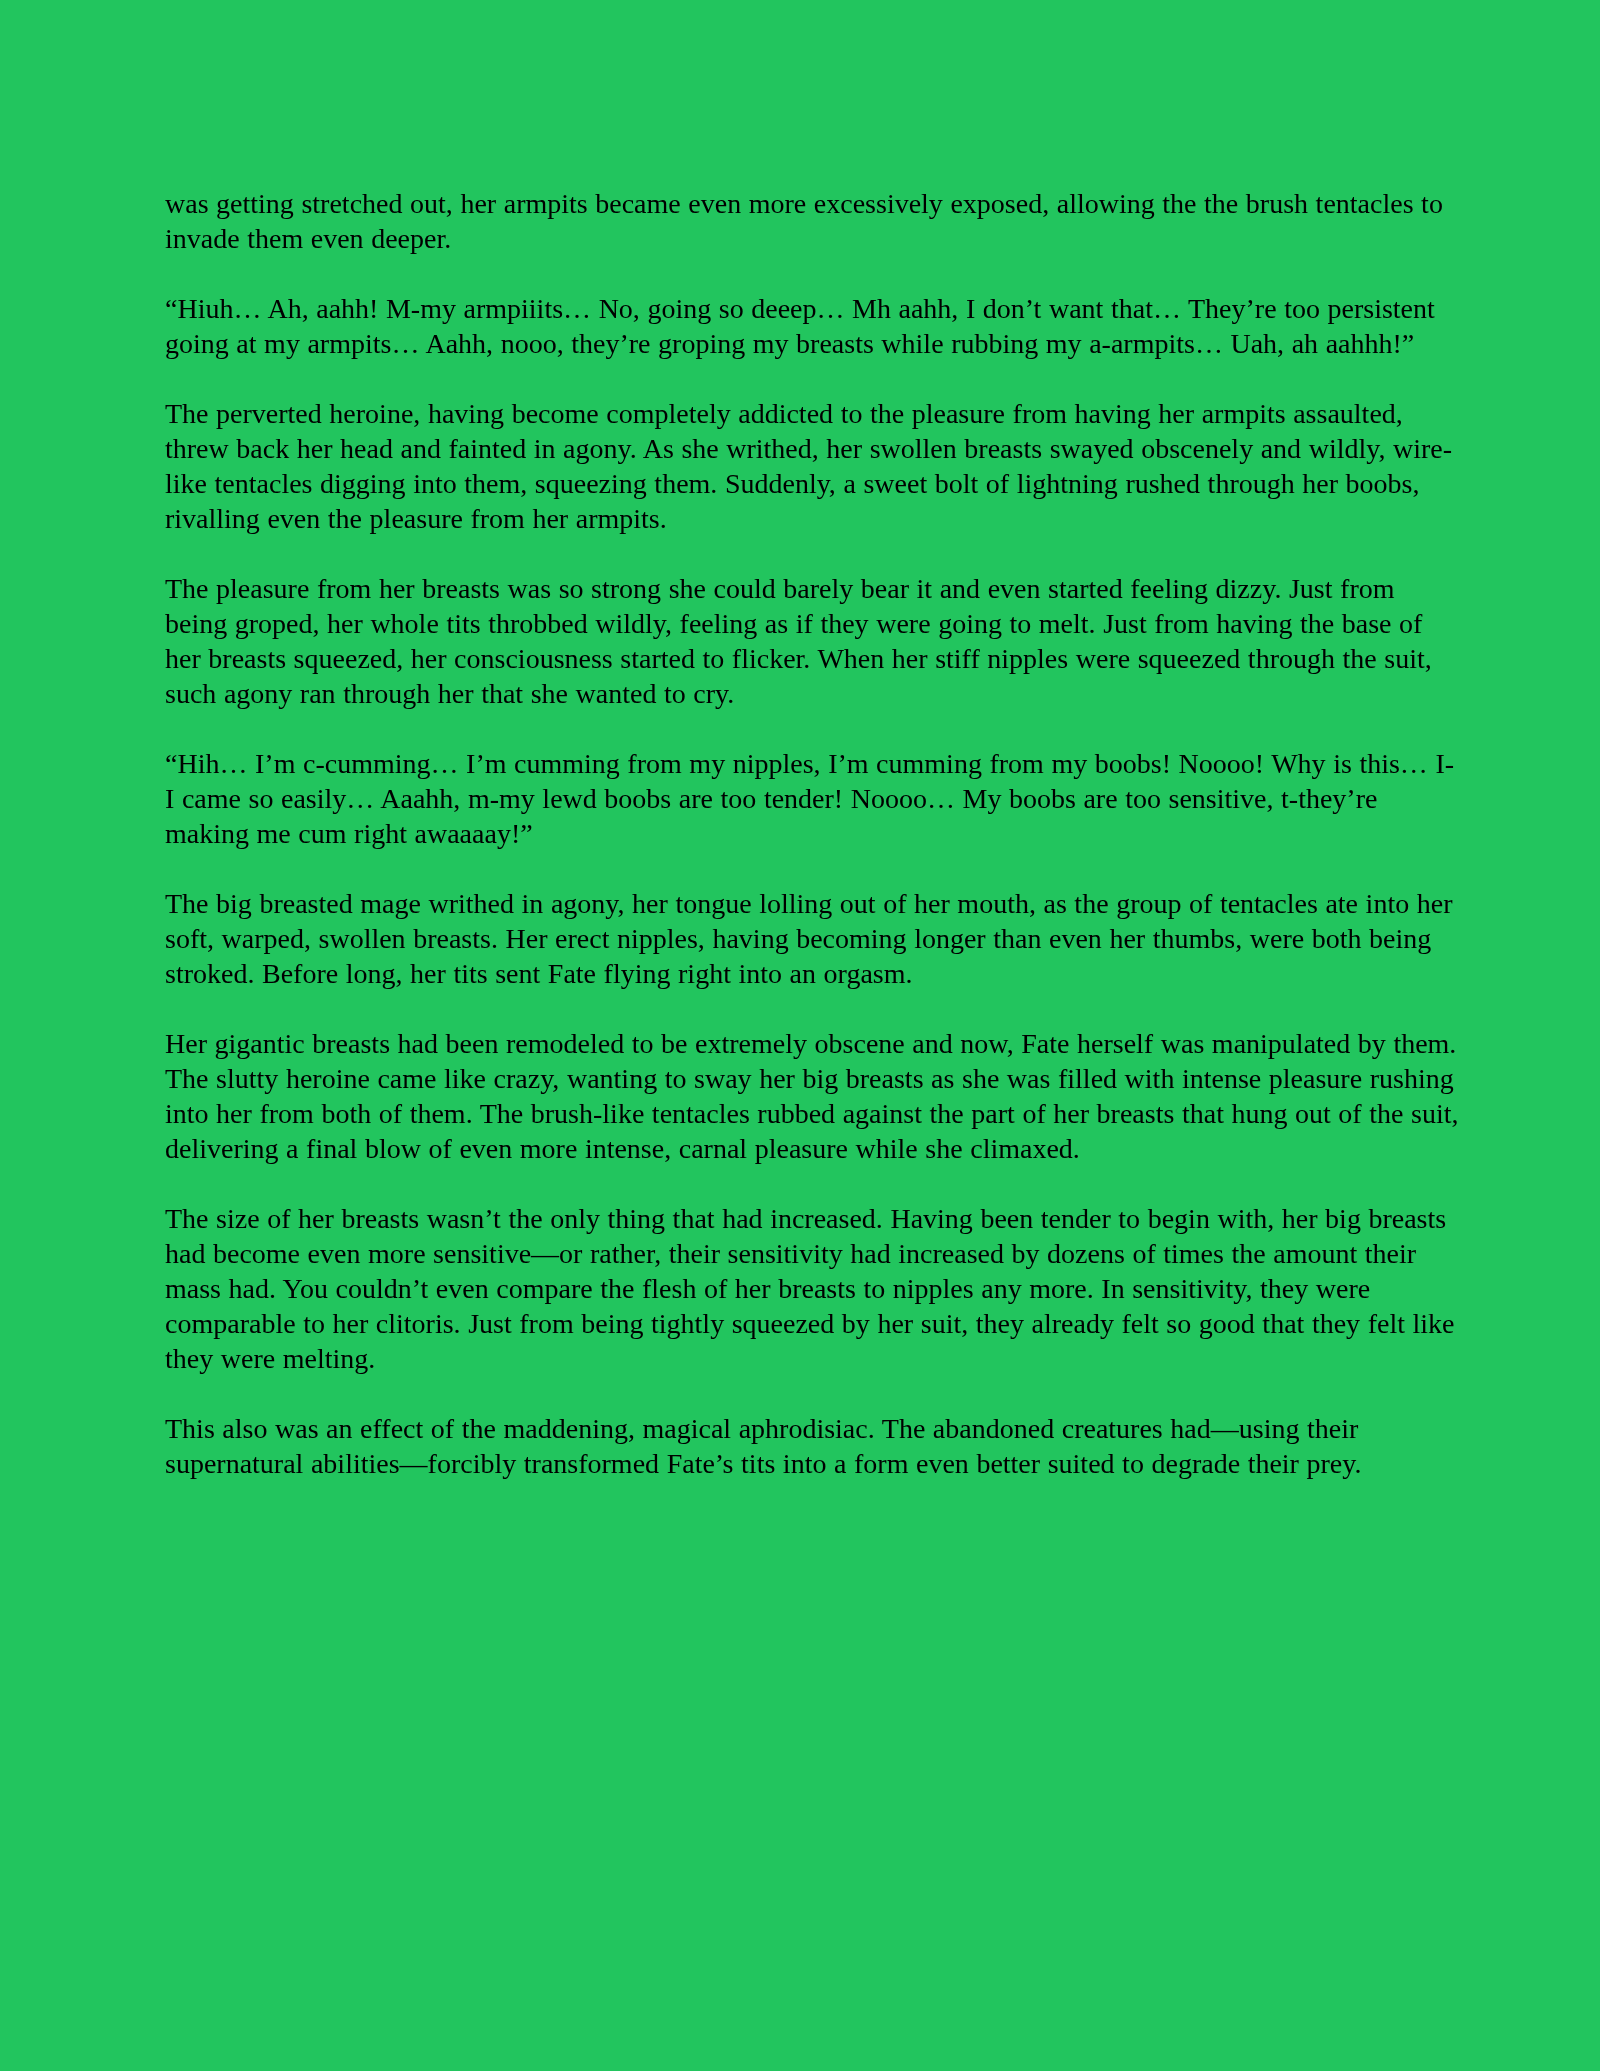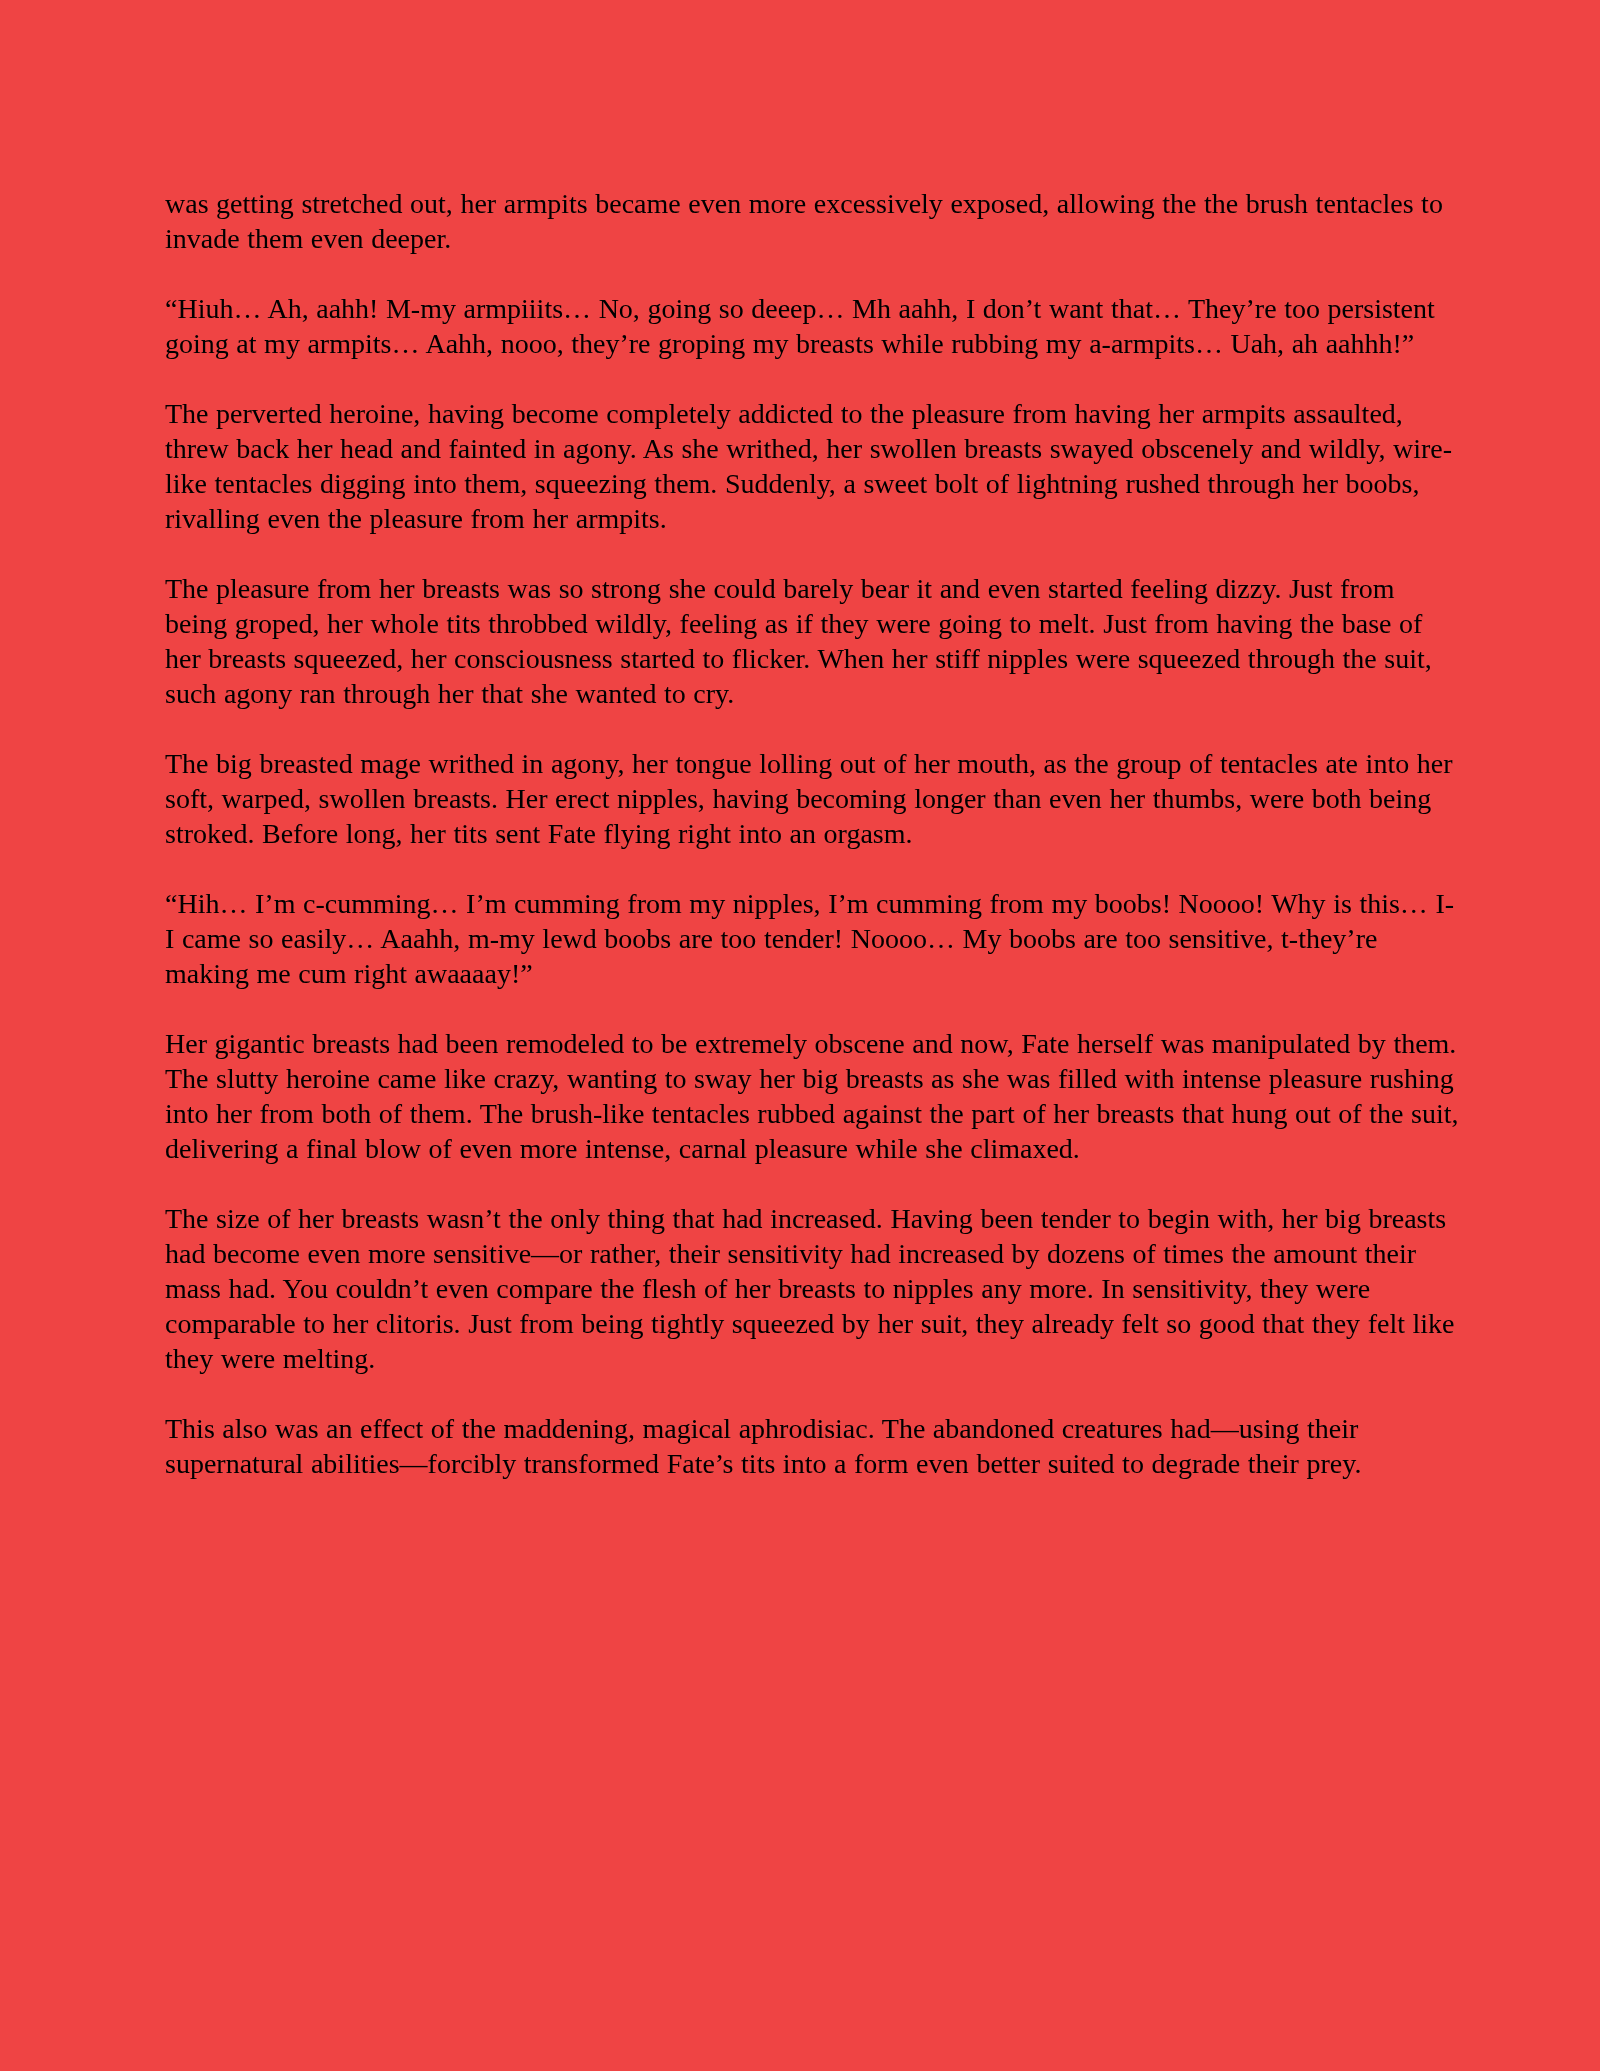--- a/index.html
+++ b/index.html
@@ -10,21 +10,21 @@
   body {
     width: 1600px;
     height: 2071px;
     position: relative;
   }
   .page {
     box-sizing: border-box;
     width: 1600px;
     min-height: 2071px;
     padding: 186px 140px 80px 165px;
-    background: #ef4444;
+    background: #22c55e;
     color: #000000;
     font-family: "Liberation Serif", "DejaVu Serif", serif;
     font-size: 28px;
     line-height: 35px;
     text-align: left;
   }
   .page p {
     margin: 0 0 35px 0;
     max-width: 1295px;
     word-spacing: 0.02em;
@@ -34,18 +34,18 @@
   }
 </style>
 </head>
 <body>
 
 <div class="page">
   <p>was getting stretched out, her armpits became even more excessively exposed, allowing the the brush tentacles to invade them even deeper.</p>
   <p>“Hiuh… Ah, aahh! M-my armpiiits… No, going so deeep… Mh aahh, I don’t want that… They’re too persistent going at my armpits… Aahh, nooo, they’re groping my breasts while rubbing my a-armpits… Uah, ah aahhh!”</p>
   <p>The perverted heroine, having become completely addicted to the pleasure from having her armpits assaulted, threw back her head and fainted in agony. As she writhed, her swollen breasts swayed obscenely and wildly, wire-like tentacles digging into them, squeezing them. Suddenly, a sweet bolt of lightning rushed through her boobs, rivalling even the pleasure from her armpits.</p>
   <p>The pleasure from her breasts was so strong she could barely bear it and even started feeling dizzy. Just from being groped, her whole tits throbbed wildly, feeling as if they were going to melt. Just from having the base of her breasts squeezed, her consciousness started to flicker. When her stiff nipples were squeezed through the suit, such agony ran through her that she wanted to cry.</p>
+  <p>“Hih… I’m c-cumming… I’m cumming from my nipples, I’m cumming from my boobs! Noooo! Why is this… I-I came so easily… Aaahh, m-my lewd boobs are too tender! Noooo… My boobs are too sensitive, t-they’re making me cum right awaaaay!”</p>
   <p>The big breasted mage writhed in agony, her tongue lolling out of her mouth, as the group of tentacles ate into her soft, warped, swollen breasts. Her erect nipples, having becoming longer than even her thumbs, were both being stroked. Before long, her tits sent Fate flying right into an orgasm.</p>
-  <p>“Hih… I’m c-cumming… I’m cumming from my nipples, I’m cumming from my boobs! Noooo! Why is this… I-I came so easily… Aaahh, m-my lewd boobs are too tender! Noooo… My boobs are too sensitive, t-they’re making me cum right awaaaay!”</p>
   <p>Her gigantic breasts had been remodeled to be extremely obscene and now, Fate herself was manipulated by them. The slutty heroine came like crazy, wanting to sway her big breasts as she was filled with intense pleasure rushing into her from both of them. The brush-like tentacles rubbed against the part of her breasts that hung out of the suit, delivering a final blow of even more intense, carnal pleasure while she climaxed.</p>
   <p>The size of her breasts wasn’t the only thing that had increased. Having been tender to begin with, her big breasts had become even more sensitive—or rather, their sensitivity had increased by dozens of times the amount their mass had. You couldn’t even compare the flesh of her breasts to nipples any more. In sensitivity, they were comparable to her clitoris. Just from being tightly squeezed by her suit, they already felt so good that they felt like they were melting.</p>
   <p>This also was an effect of the maddening, magical aphrodisiac. The abandoned creatures had—using their supernatural abilities—forcibly transformed Fate’s tits into a form even better suited to degrade their prey.</p>
 </div>
 
 </body></html>

